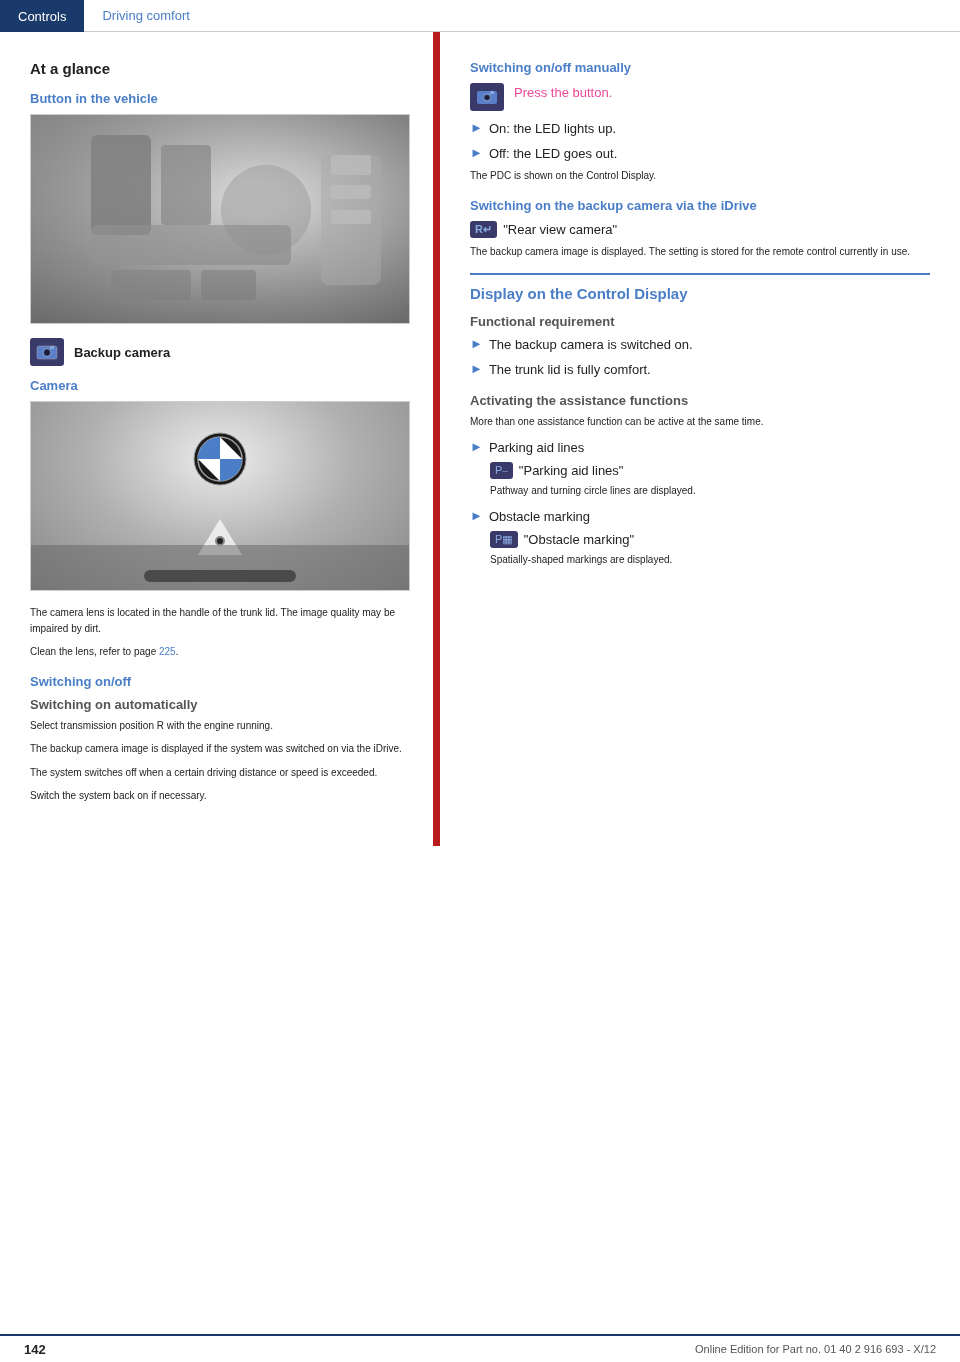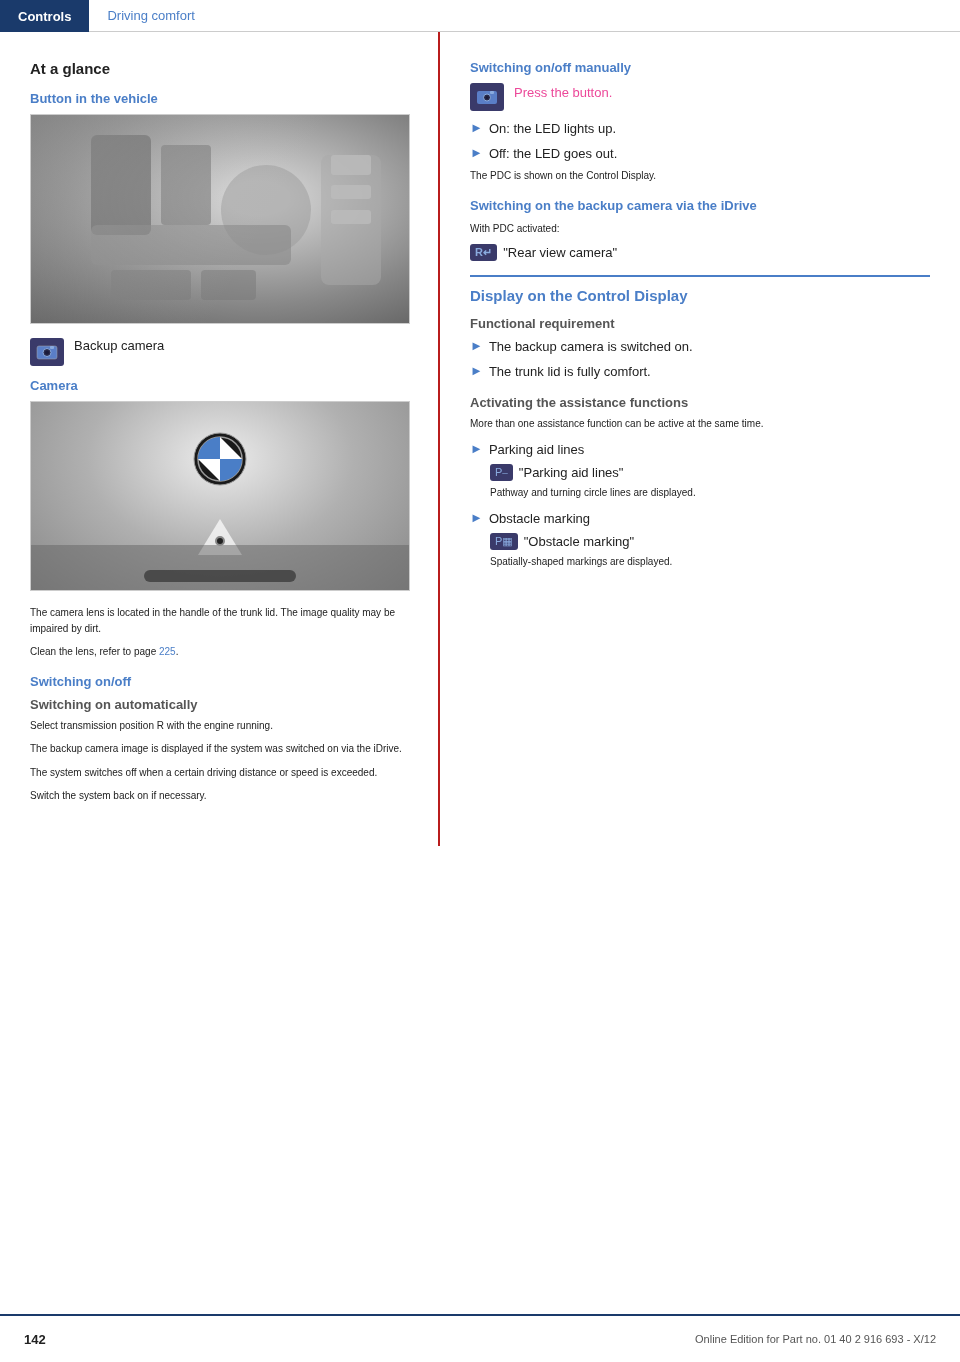--- a/index.html
+++ b/index.html
@@ -19,21 +19,21 @@
       align-items: center;
     }
     .header-controls {
       background: #1a3a6b;
       color: #fff;
       padding: 0 18px;
       height: 100%;
       display: flex;
       align-items: center;
       font-size: 13px;
-      font-weight: bold;
+      font-weight: normal;
     }
     .header-driving {
       background: #fff;
       color: #4a7ec7;
       padding: 0 18px;
       height: 100%;
       display: flex;
       align-items: center;
       font-size: 13px;
       border-bottom: 1px solid #ccc;
@@ -43,21 +43,21 @@
     
     .main-content {
       display: flex;
       padding: 0;
     }
 
     
     .left-col {
       width: 440px;
       padding: 28px 24px 28px 30px;
-      border-right: 2px solid #b91c1c;
+      border-right: 7px solid #b91c1c;
     }
 
     
     .right-col {
       width: 520px;
       padding: 28px 30px 28px 30px;
     }
 
     .section-title-main {
       font-size: 15px;
@@ -155,21 +155,23 @@
       flex-shrink: 0;
     }
 
     .icon-backup svg {
       width: 22px;
       height: 18px;
     }
 
     .icon-row {
       display: flex;
+      align-items: center;
       margin-bottom: 12px;
+      font-weight: bold;
     }
 
     .icon-label {
       font-size: 13px;
       color: #222;
     }
 
     p {
       font-size: 10px;
       color: #222;
@@ -199,21 +201,21 @@
     .bullet-arrow .text {
       font-size: 13px;
       color: #222;
       line-height: 1.5;
     }
 
     .footer {
       position: fixed;
       bottom: 0;
       width: 960px;
-      height: 48px;
+      height: 28px;
       display: flex;
       align-items: center;
       justify-content: space-between;
       padding: 0 24px;
       border-top: 2px solid #1a3a6b;
       background: #fff;
     }
 
     .footer-page {
       font-size: 13px;
@@ -368,25 +370,25 @@
       </div>
       <div class="bullet-arrow">
         <span class="arrow">►</span>
         <span class="text">Off: the LED goes out.</span>
       </div>
       <p>The PDC is shown on the Control Display.</p>
     </div>
 
     <div class="section-gap">
       <div class="section-subtitle">Switching on the backup camera via the iDrive</div>
-      <p>With PDC activated:</p>
       <div style="display:flex;align-items:center;margin-bottom:6px;">
         <span style="display:inline-block;background:#3a3a6a;border-radius:3px;padding:2px 5px;margin-right:6px;color:#8aabdf;font-size:11px;font-weight:bold;">R↵</span>
         <span style="font-size:13px;color:#222;">"Rear view camera"</span>
       </div>
+      <p>The backup camera image is displayed. The setting is stored for the remote control currently in use.</p>
     </div>
 
     <div class="section-gap">
       <div class="divider-line"></div>
       <div style="font-size:15px;font-weight:bold;color:#4a7ec7;margin-bottom:12px;">Display on the Control Display</div>
 
       <div class="section-subheading">Functional requirement</div>
       <div class="bullet-arrow">
         <span class="arrow">►</span>
         <span class="text">The backup camera is switched on.</span>

